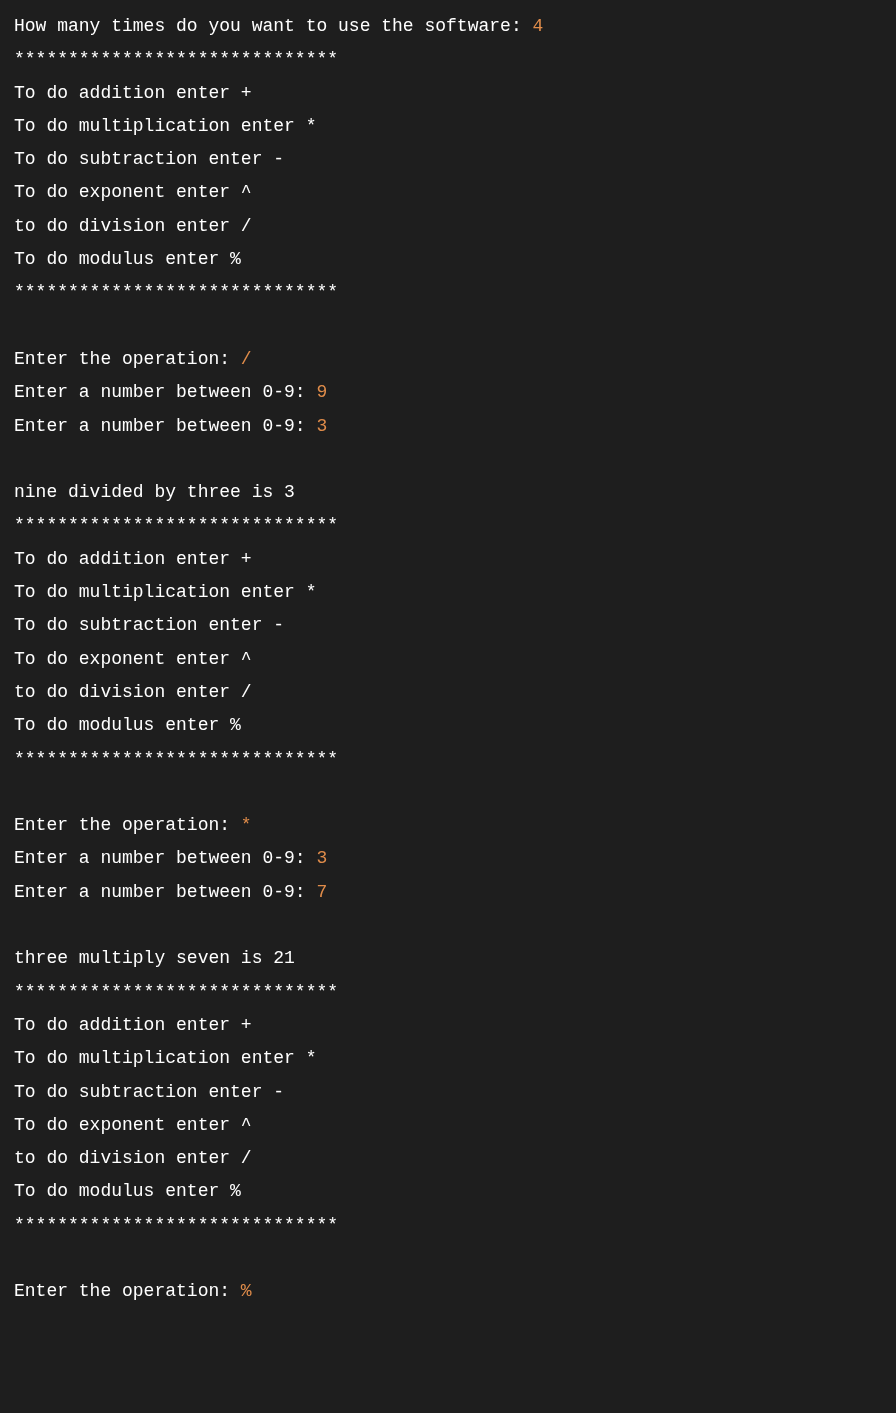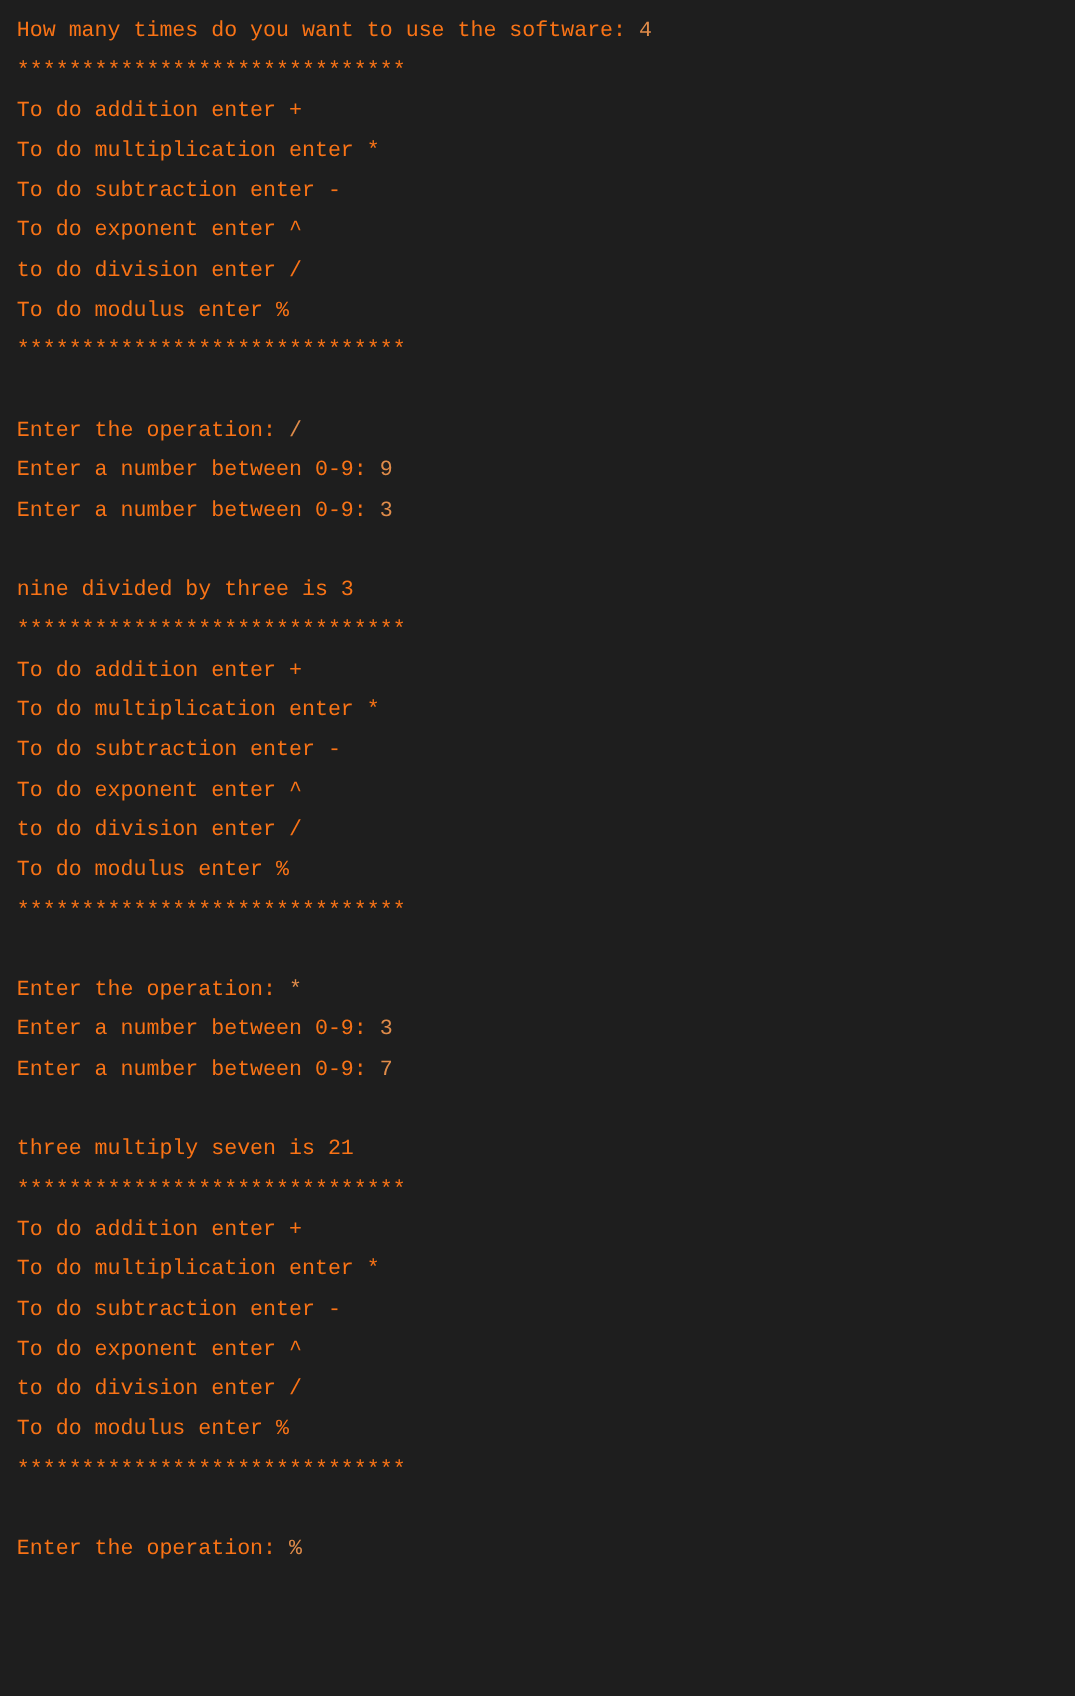--- a/index.html
+++ b/index.html
@@ -21,20 +21,20 @@
 
     .terminal-output {
       white-space: pre-wrap;
     }
 
     .user-input {
       color: #e08c4a;
     }
 
     .normal-text {
-      color: #f97316;
+      color: #ffffff;
       margin-top: 13px;
     }
   </style>
 </head>
 <body>
 
 <div class="terminal-output" id="terminal-container"><div><span class="normal-text">How many times do you want to use the software: </span><span class="user-input">4</span></div><div><span class="normal-text">******************************</span></div><div><span class="normal-text">To do addition enter +</span></div><div><span class="normal-text">To do multiplication enter *</span></div><div><span class="normal-text">To do subtraction enter -</span></div><div><span class="normal-text">To do exponent enter ^</span></div><div><span class="normal-text">to do division enter /</span></div><div><span class="normal-text">To do modulus enter %</span></div><div><span class="normal-text">******************************</span></div><div>&nbsp;</div><div><span class="normal-text">Enter the operation: </span><span class="user-input">/</span></div><div><span class="normal-text">Enter a number between 0-9: </span><span class="user-input">9</span></div><div><span class="normal-text">Enter a number between 0-9: </span><span class="user-input">3</span></div><div>&nbsp;</div><div><span class="normal-text">nine divided by three is 3</span></div><div><span class="normal-text">******************************</span></div><div><span class="normal-text">To do addition enter +</span></div><div><span class="normal-text">To do multiplication enter *</span></div><div><span class="normal-text">To do subtraction enter -</span></div><div><span class="normal-text">To do exponent enter ^</span></div><div><span class="normal-text">to do division enter /</span></div><div><span class="normal-text">To do modulus enter %</span></div><div><span class="normal-text">******************************</span></div><div>&nbsp;</div><div><span class="normal-text">Enter the operation: </span><span class="user-input">*</span></div><div><span class="normal-text">Enter a number between 0-9: </span><span class="user-input">3</span></div><div><span class="normal-text">Enter a number between 0-9: </span><span class="user-input">7</span></div><div>&nbsp;</div><div><span class="normal-text">three multiply seven is 21</span></div><div><span class="normal-text">******************************</span></div><div><span class="normal-text">To do addition enter +</span></div><div><span class="normal-text">To do multiplication enter *</span></div><div><span class="normal-text">To do subtraction enter -</span></div><div><span class="normal-text">To do exponent enter ^</span></div><div><span class="normal-text">to do division enter /</span></div><div><span class="normal-text">To do modulus enter %</span></div><div><span class="normal-text">******************************</span></div><div>&nbsp;</div><div><span class="normal-text">Enter the operation: </span><span class="user-input">%</span></div></div>
 
 </body></html>

